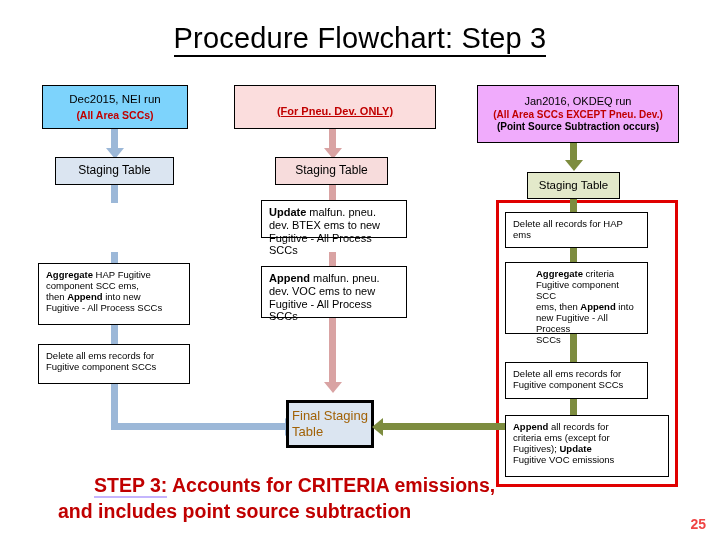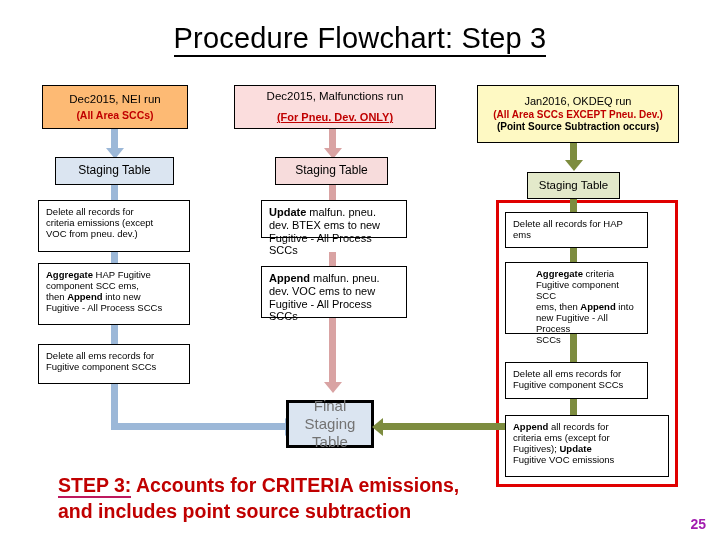--- a/index.html
+++ b/index.html
@@ -47,46 +47,46 @@
     display: flex;
     align-items: center;
     justify-content: center;
     text-align: center;
   }
   .node.left {
     text-align: left;
     padding: 5px 6px 4px 7px;
   }
 
-  .hdr-blue   { background: #fdba74; border-color:#000; }
+  .hdr-blue   { background: #7dd3fc; border-color:#000; }
   .hdr-pink   { background: #fbdddd; border-color:#000; }
-  .hdr-green  { background: #fef9c3; border-color:#000; }
+  .hdr-green  { background: #f0abfc; border-color:#000; }
 
   .stg-blue   { background: #dbe5f1; }
   .stg-pink   { background: #f7dcdc; }
   .stg-green  { background: #e3e9ca; }
 
   .plain      { background: #ffffff; }
 
   .red        { color: #c00000; }
   .b          { font-weight: bold; }
 
   
   .final {
     position: absolute;
     box-sizing: border-box;
     border: 3px solid #000000;
     background: #dbe5f1;
     display: flex;
     align-items: center;
     justify-content: center;
-    text-align: center;
-    font-size: 15px;
+    text-align: left;
+    font-size: 13px;
     line-height: 1.2;
-    color: #737373;
+    color: #a16207;
   }
 
   
   .redbox {
     position: absolute;
     box-sizing: border-box;
     border: 3px solid #e00000;
     background: transparent;
   }
 
@@ -117,29 +117,29 @@
   .footer {
     position: absolute;
     left: 58px;
     top: 472px;
     width: 470px;
     color: #c00000;
     font-weight: bold;
     font-size: 19.5px;
     line-height: 1.35;
   }
-  .footer .u { border-bottom: 2px solid #be185d; }
+  .footer .u { border-bottom: 2px solid #c4b5fd; margin-left: 36px; }
 
   .pageno {
     position: absolute;
     right: 14px;
     bottom: 8px;
     font-size: 14px;
     font-weight: bold;
-    color: #a21caf;
+    color: #ef4444;
   }
 </style>
 </head>
 <body>
 
 <div id="stage">
 
   <div class="title">
     <span class="u">Procedure Flowchart: Step 3</span>
   </div>
@@ -155,25 +155,20 @@
 
   <div class="conn vbar c-blue" style="left:111px; top:129px; height:22px;"></div>
   <div class="arrow arr-down-blue" style="left:105.5px; top:148px;"></div>
 
   <div class="node center stg-blue" style="left:55px; top:157px; width:119px; height:28px; font-size:12px;">
     <span>Staging Table</span>
   </div>
 
   <div class="conn vbar c-blue" style="left:111px; top:185px; height:18px;"></div>
 
-  <div class="node left plain" style="left:38px; top:200px; width:152px; height:52px; font-size:9.5px;">
-    <div>Delete all records for</div>
-    <div>criteria emissions (except</div>
-    <div>VOC from pneu. dev.)</div>
-  </div>
 
   <div class="conn vbar c-blue" style="left:111px; top:252px; height:14px;"></div>
 
   <div class="node left plain" style="left:38px; top:263px; width:152px; height:62px; font-size:9.5px;">
     <div>
       <span class="b">Aggregate</span><span> HAP Fugitive</span>
     </div>
     <div>component SCC ems,</div>
     <div>
       <span>then </span><span class="b">Append</span><span> into new</span>
@@ -187,21 +182,20 @@
     <div>Delete all ems records for</div>
     <div>Fugitive component SCCs</div>
   </div>
 
   <div class="conn vbar c-blue" style="left:111px; top:384px; height:43px;"></div>
   <div class="conn hbar c-blue" style="left:111px; top:423px; width:176px;"></div>
   <div class="arrow arr-right-blue" style="left:285px; top:417.5px;"></div>
 
   <div class="node center hdr-pink" style="left:234px; top:85px; width:202px; height:44px; font-size:11.5px;">
     <div>
-      <div>Dec2015, Malfunctions run</div>
       <div class="red b" style="font-size:11px; margin-top:8px;text-decoration:underline;">(For Pneu. Dev. ONLY)</div>
     </div>
   </div>
 
   <div class="conn vbar c-pink" style="left:329px; top:129px; height:22px;"></div>
   <div class="arrow arr-down-pink" style="left:323.5px; top:148px;"></div>
 
   <div class="node center stg-pink" style="left:275px; top:157px; width:113px; height:28px; font-size:12px;">
     <span>Staging Table</span>
   </div>

